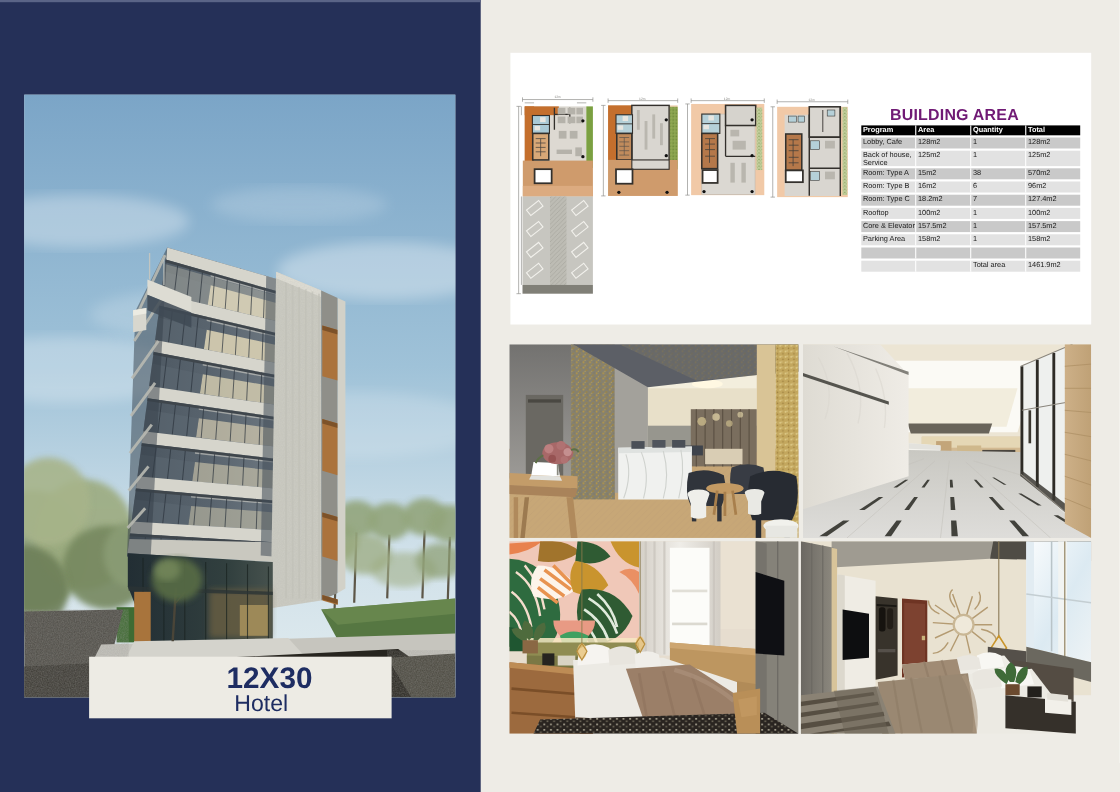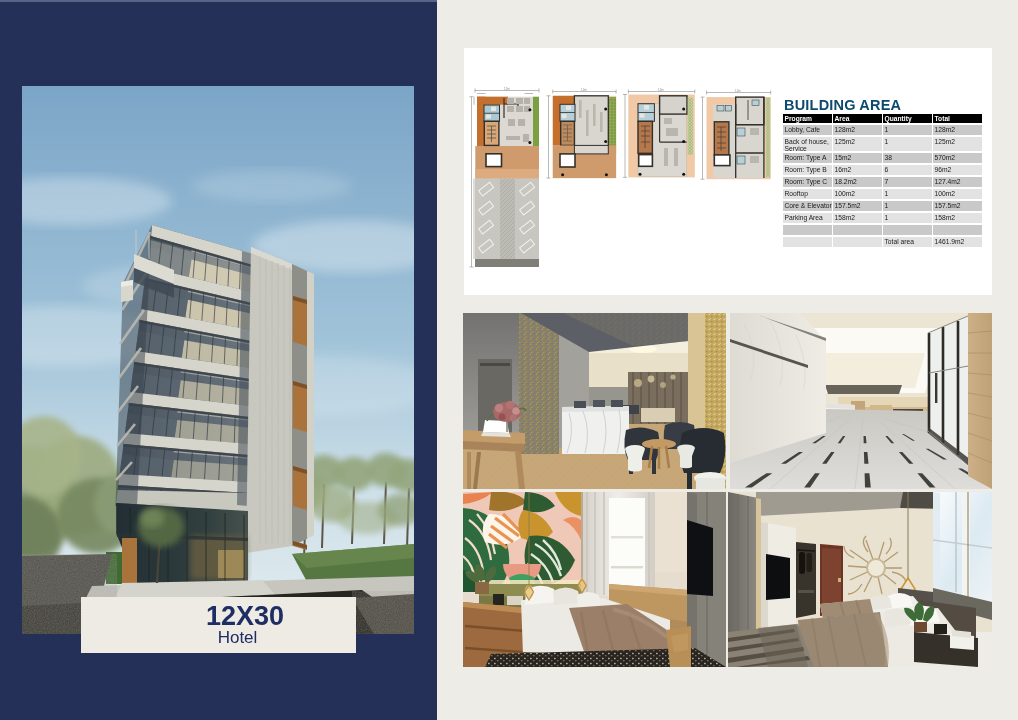--- a/index.html
+++ b/index.html
@@ -222,21 +222,21 @@
         </g>
 <rect x="0" y="468" width="95" height="80" fill="#555349" filter="url(#grain)" opacity="0.9"></rect>
 <rect x="330" y="505" width="62" height="43" fill="#514f46" filter="url(#grain)" opacity="0.9"></rect>
 </svg>
 </div>
 
 <div class="abs" style="left:81px;top:597px;width:275px;height:56px;background:#edebe4;"></div>
 
 <div class="abs" style="left:81px;top:601px;width:328px;text-align:center;font-size:27px;font-weight:bold;color:#1e2d62;">12X30</div>
 
-<div class="abs" style="left:81px;top:628px;width:313px;text-align:center;font-size:17px;color:#1e2d62;">Hotel</div>
+<div class="abs" style="left:81px;top:628px;width:313px;text-align:center;font-size:21px;color:#1e2d62;">Hotel</div>
 
 <div class="abs" style="left:464px;top:48px;width:528px;height:247px;background:#ffffff;">
 <svg width="528" height="247" viewBox="0 0 528 247">
 <defs>
 <pattern id="gspeck" width="3" height="3" patternUnits="userSpaceOnUse">
 <rect width="3" height="3" fill="#c3cf9e"></rect>
             <circle cx="1" cy="1" r="0.7" fill="#8ba05c"></circle>
             <circle cx="2.4" cy="2.2" r="0.5" fill="#9db070"></circle>
 </pattern>
 <pattern id="gspeck2" width="3" height="3" patternUnits="userSpaceOnUse">
@@ -397,21 +397,21 @@
 </g>
 <g fill="#8a8a86" font-size="3">
 <text x="40" y="41.5">12m</text>
           <text x="117" y="42.5">12m</text>
           <text x="194" y="42.5">12m</text>
           <text x="271" y="43.5">12m</text>
 </g>
 </svg>
 </div>
 
-<div class="abs" style="left:784px;top:97px;font-size:14.5px;font-weight:bold;color:#0c4a6e;letter-spacing:0.2px;">BUILDING AREA</div>
+<div class="abs" style="left:809px;top:97px;font-size:14.5px;font-weight:bold;color:#701a75;letter-spacing:0.2px;">BUILDING AREA</div>
 
 <div class="abs" id="table" style="left:783px;top:114px;width:199px;font-size:6.7px;color:#1a1a1a;">
 <div class="trow thead">
         <span>Program</span>
         <span>Area</span>
         <span>Quantity</span>
         <span>Total</span>
       </div>
 <div class="trow dark">
         <span>Lobby, Cafe</span>

